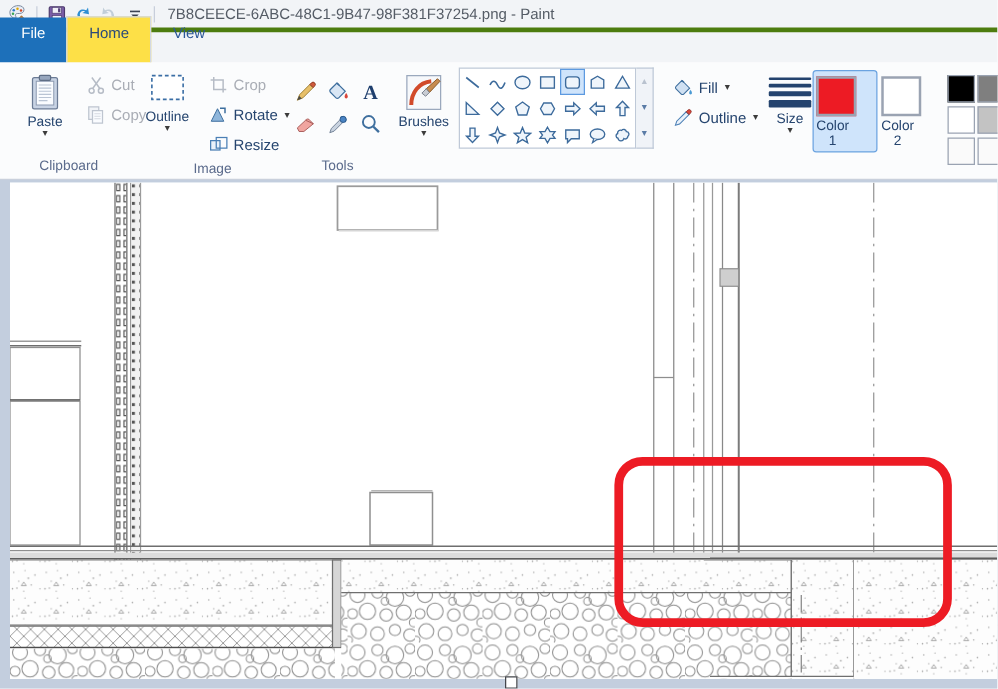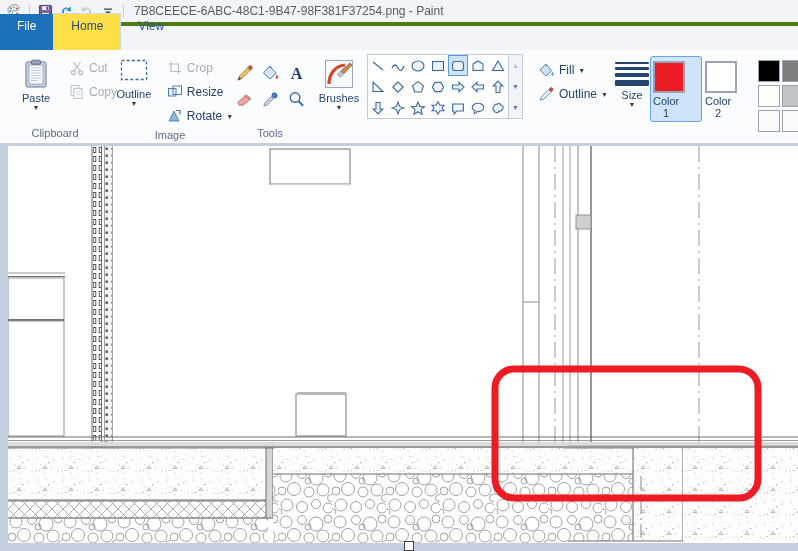--- a/index.html
+++ b/index.html
@@ -201,32 +201,32 @@
             <svg width="16" height="16" viewBox="0 0 16 16">
               <g stroke="#b6bcc6" stroke-width="1.2" fill="none">
                 <path d="M4 1.5 V11.5 H14"></path>
                   <path d="M1.5 4 H11.5 V14"></path>
               </g>
             </svg>
             <span class="lbl">Crop</span>
           </div>
           <div class="smbtn">
             <svg width="16" height="16" viewBox="0 0 16 16">
+              <path d="M2 13 L7 3 L12 13 z" fill="#8fb6db" stroke="#3c6e9e" stroke-width=".8"></path>
+              <path d="M9 2.5 h4 v4" fill="none" stroke="#3c6e9e" stroke-width="1.2"></path>
+            </svg>
+            <span class="lbl">Rotate</span>
+            <span class="caret">▼</span>
+          </div>
+          <div class="smbtn">
+            <svg width="16" height="16" viewBox="0 0 16 16">
               <rect x="1.5" y="4.5" width="7.5" height="7.5" fill="#eaf1fa" stroke="#4a7fb5"></rect>
               <rect x="6" y="2" width="8.5" height="8.5" fill="none" stroke="#4a7fb5"></rect>
             </svg>
             <span class="lbl">Resize</span>
-          </div>
-          <div class="smbtn">
-            <svg width="16" height="16" viewBox="0 0 16 16">
-              <path d="M2 13 L7 3 L12 13 z" fill="#8fb6db" stroke="#3c6e9e" stroke-width=".8"></path>
-              <path d="M9 2.5 h4 v4" fill="none" stroke="#3c6e9e" stroke-width="1.2"></path>
-            </svg>
-            <span class="lbl">Rotate</span>
-            <span class="caret">▼</span>
           </div>
         </div>
       </div>
       <div class="grp-label">Image</div>
     </div>
     <div class="grp-div"></div>
 
     <div class="grp" style="width:80px;">
       <div class="grp-body" style="justify-content:center;">
         <div class="toolgrid">

